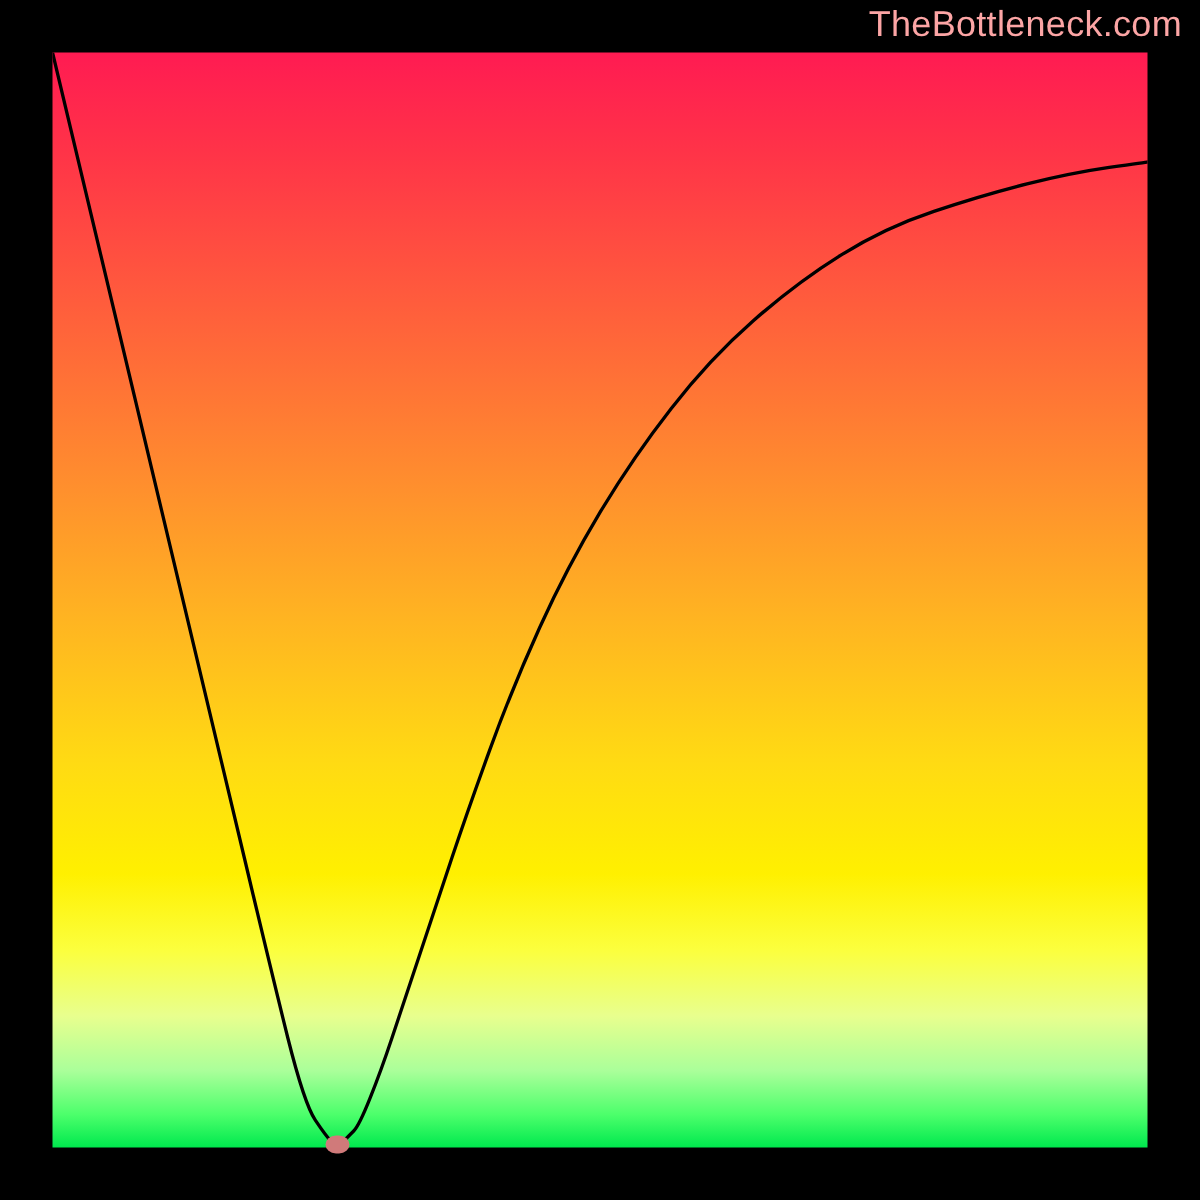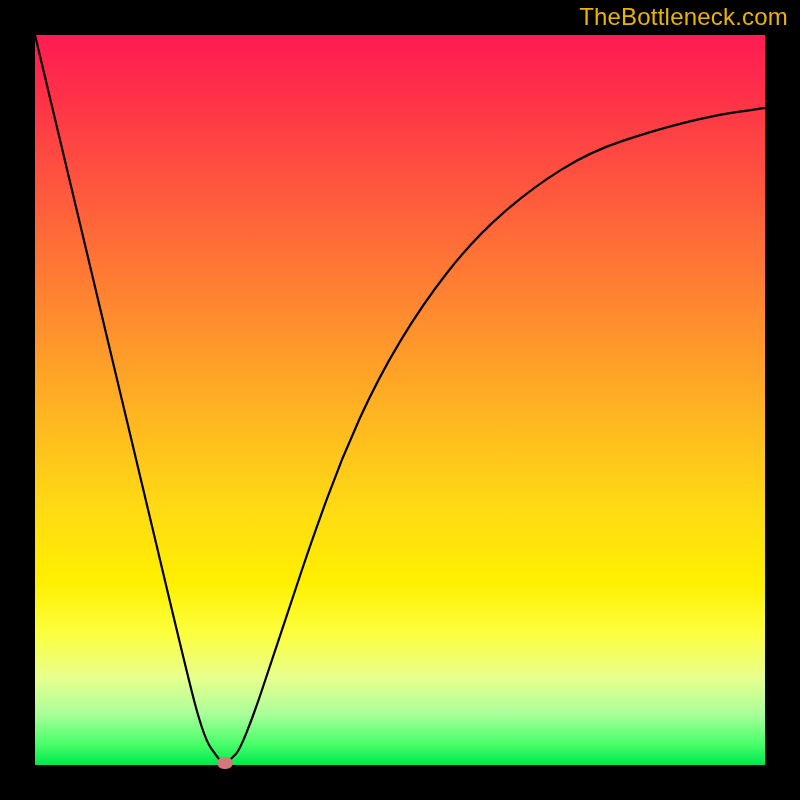--- a/index.html
+++ b/index.html
@@ -36,21 +36,21 @@
       #e8ff8e 88%,
       #aaff9a 93%,
       #4cff6b 97%,
       #00e84e 100%
     );
   }
   .watermark {
     position: absolute;
     top: 3px;
     right: 12px;
-    color: #eab308;
+    color: #fca5a5;
     font-size: 24px;
     font-weight: 500;
     letter-spacing: 0.2px;
   }
   svg.curve {
     position: absolute;
     left: 0;
     top: 0;
     width: 730px;
     height: 730px;

